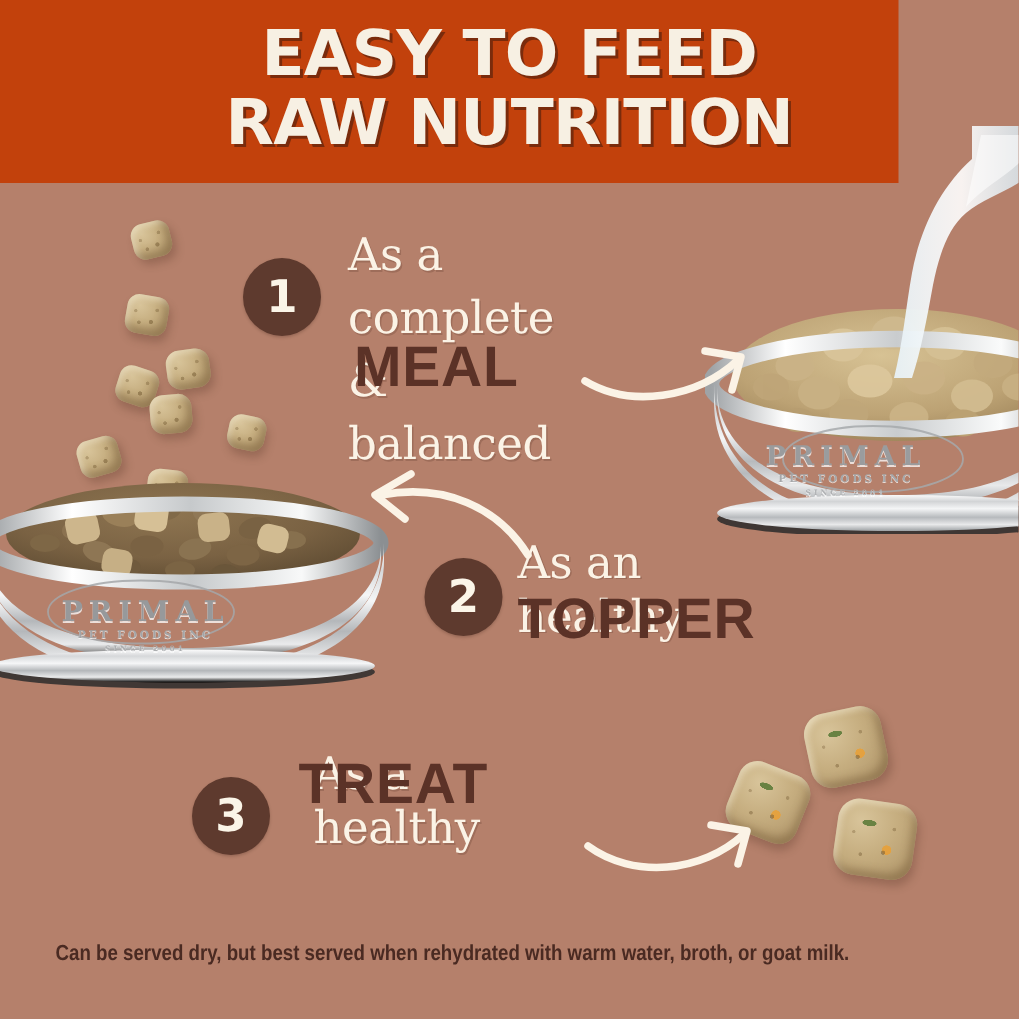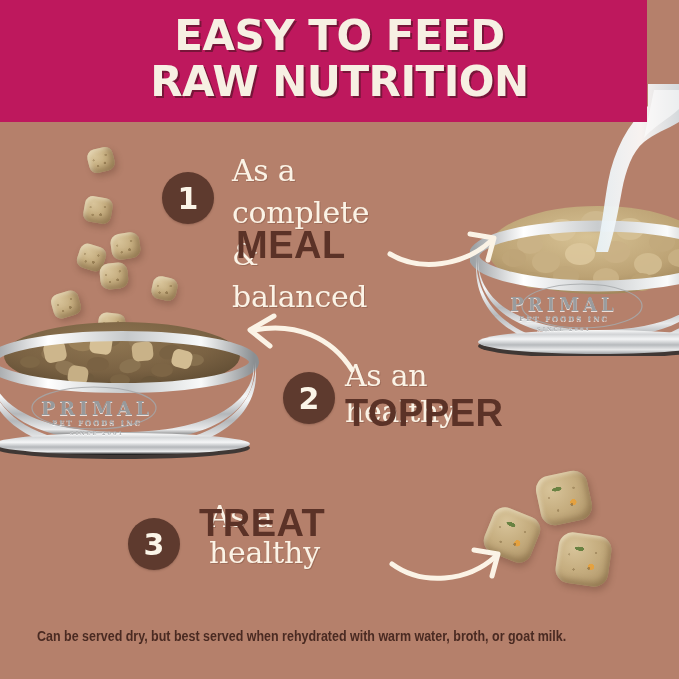--- a/index.html
+++ b/index.html
@@ -6,22 +6,22 @@
   html,body { width:679px; height:679px; overflow:hidden; }
   body {
     font-family:"Liberation Sans", sans-serif;
     background:#B5806B;
     position:relative;
   }
   #stage { position:absolute; inset:0; width:679px; height:679px; overflow:hidden; }
 
   
   .header {
-    position:absolute; left:0; top:0; width:647px; height:122px;
-    background:#be185d; z-index:40;
+    position:absolute; left:0; top:0; width:599px; height:122px;
+    background:#c2410c; z-index:40;
   }
   .header-title {
     position:absolute; left:0; top:13px; width:679px;
     text-align:center; color:#F7F0E3;
     font-family:"DejaVu Sans", sans-serif;
     font-weight:bold; font-size:42px; line-height:46px;
     letter-spacing:-0.5px;
     text-shadow:2px 2px 0 rgba(35,18,14,0.45);
     white-space:pre-line;
   }

